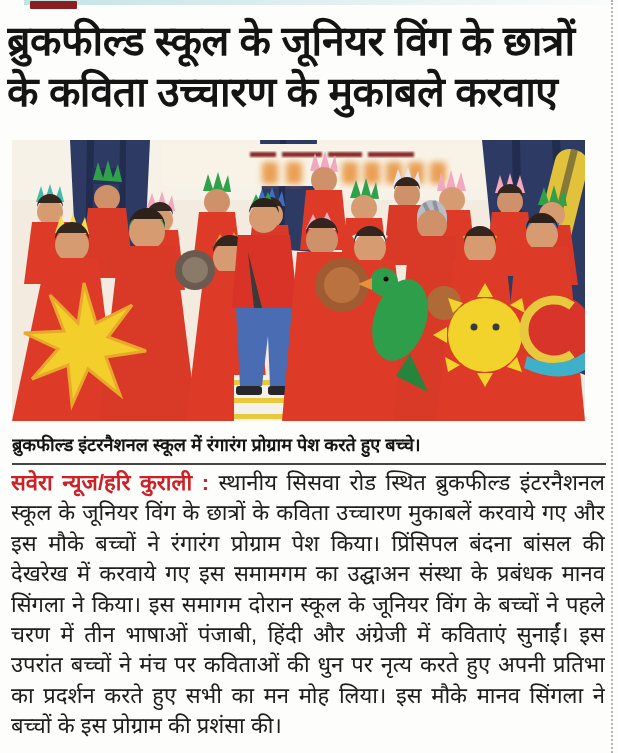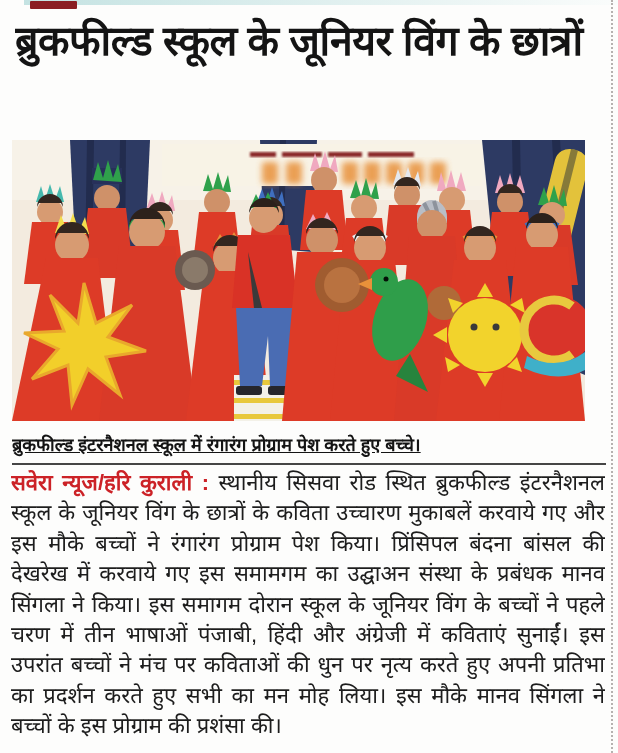--- a/index.html
+++ b/index.html
@@ -24,35 +24,35 @@
   
   .column-divider{
     position:absolute;top:0;bottom:0;right:5px;width:0;
     border-right:2px dotted #b6b2b0;
   }
 
   
   .headline{
     position:absolute;top:16px;left:7px;right:16px;height:110px;overflow:hidden;
     color:#141414;font-weight:bold;
-    font-size:41px;line-height:51px;letter-spacing:-0.5px;margin-left:8px;
+    font-size:41px;line-height:51px;letter-spacing:-0.5px;
   }
   .headline .hl{white-space:nowrap;}
 
   
   .photo{
     position:absolute;left:12px;top:140px;width:573px;height:281px;
     background:#f1e8da;overflow:hidden;
   }
   .photo svg{display:block;width:100%;height:100%;}
 
   
   .caption{
     position:absolute;left:12px;top:431px;right:16px;height:28px;overflow:hidden;
-    font-weight:bold;color:#141414;font-size:18px;line-height:28px;white-space:nowrap;text-decoration:underline;
+    font-weight:bold;color:#141414;font-size:18px;line-height:28px;white-space:nowrap;
   }
   .caption-rule{
     position:absolute;left:12px;top:463px;width:594px;height:2px;background:#454545;
   }
 
   
   .body-copy{
     position:absolute;left:11px;top:468px;width:594px;bottom:2px;overflow:hidden;
     font-size:22px;line-height:30.4px;color:#1d1d1d;
     text-align:justify;
@@ -63,20 +63,21 @@
 <body>
 
 <div class="page">
 
   <div class="top-teal-strip"></div>
   <div class="top-red-mark"></div>
   <div class="column-divider"></div>
 
   <div class="headline">
     <div class="hl">ब्रुकफील्ड स्कूल के जूनियर विंग के छात्रों</div>
+    <div class="hl">के कविता उच्चारण के मुकाबले करवाए</div>
   </div>
 
   <figure class="photo" style="margin:0">
     <svg viewBox="0 0 573 281" preserveAspectRatio="none" role="img">
       <defs>
         <filter id="blur3" x="-20%" y="-20%" width="140%" height="140%">
             <feGaussianBlur stdDeviation="3"></feGaussianBlur>
           </filter>
         <filter id="blur1" x="-20%" y="-20%" width="140%" height="140%">
             <feGaussianBlur stdDeviation="1.2"></feGaussianBlur>

